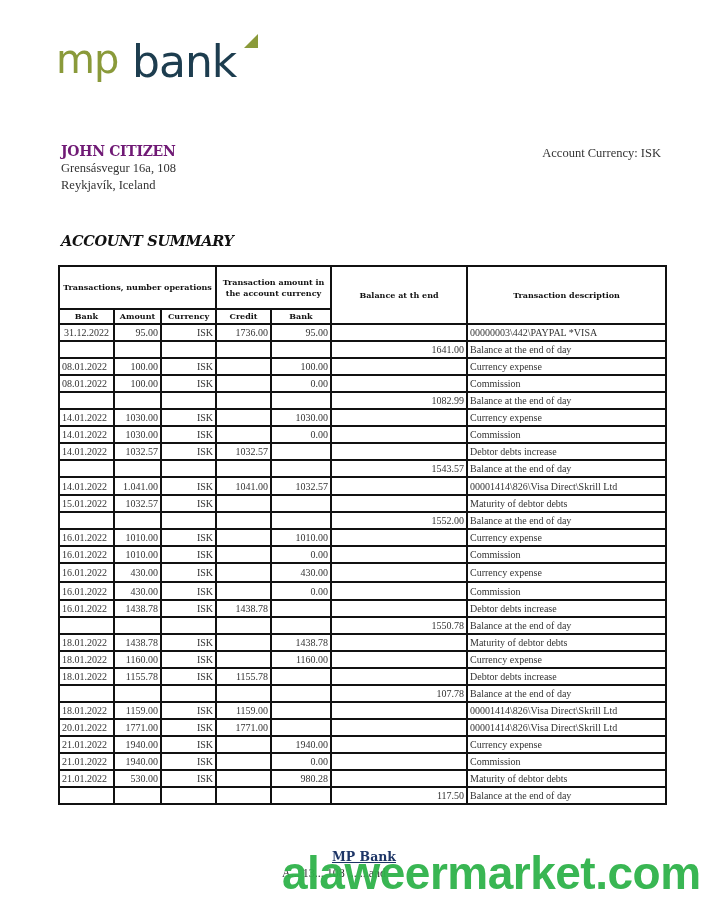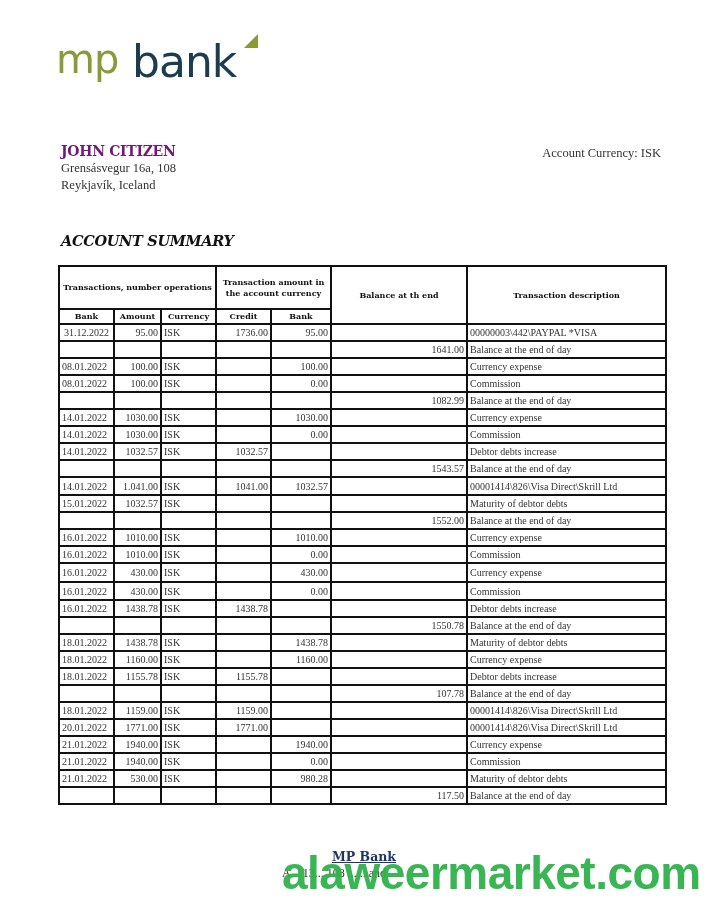--- a/index.html
+++ b/index.html
@@ -16,21 +16,21 @@
   .acct { position: absolute; right: 49px; top: 145px; text-align: right; font-family: "Liberation Serif", serif; font-size: 12.5px; color:#333; line-height: 16.5px; }
 
   .summary-title { position: absolute; left: 61px; top: 232px; font-family: "DejaVu Serif", serif; font-weight: bold; font-size: 14.5px; color:#111; letter-spacing:-0.3px;font-style:italic; }
 
   table.stmt { position: absolute; left: 58px; top: 265px; width: 607px; border-collapse: collapse; table-layout: fixed; font-family: "Liberation Serif", serif; font-size: 10px; color: #333; }
   table.stmt td, table.stmt th { border: 2px solid #111; padding: 0 2px; height: 15px; line-height: 15px; white-space: nowrap; overflow: hidden; }
   table.stmt th { font-family: "DejaVu Serif", serif; font-weight: bold; font-size: 8px; color:#111; text-align: center; line-height: 11px; }
   table.stmt th.big { height: 41px; }
   table.stmt th.sub { height: 13px; }
   .r { text-align: right; }
-  .c { text-align: left; margin-top: 48px; }
+  .c { text-align: right; margin-top: 48px; }
   .l { text-align: left; }
 
   .footer-bank { position: absolute; left: 332px; top: 849px; font-family: "DejaVu Serif", serif; font-weight: bold; font-size: 12.5px; color: #1d3566; text-decoration: underline; }
   .footer-addr { position: absolute; left: 282px; top: 866px; font-family: "Liberation Serif", serif; font-size: 12px; color:#333; }
   .watermark { position: absolute; left: 282px; top: 846px; font-family: "Liberation Sans", sans-serif; font-weight: bold; font-size: 46px; color: #2fb34a; opacity: 0.95; letter-spacing: -0.5px; }
 </style>
 </head>
 <body>
 
 <div class="logo">

